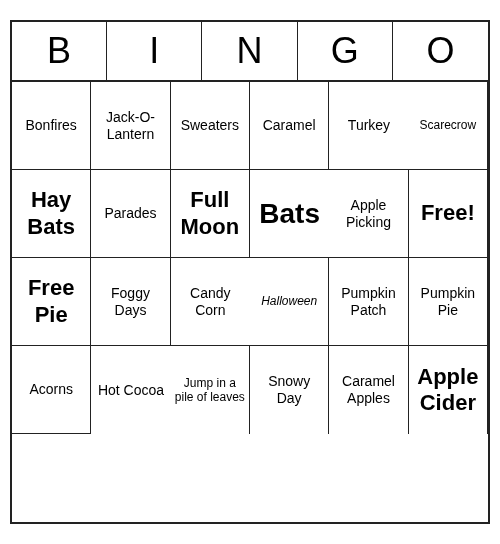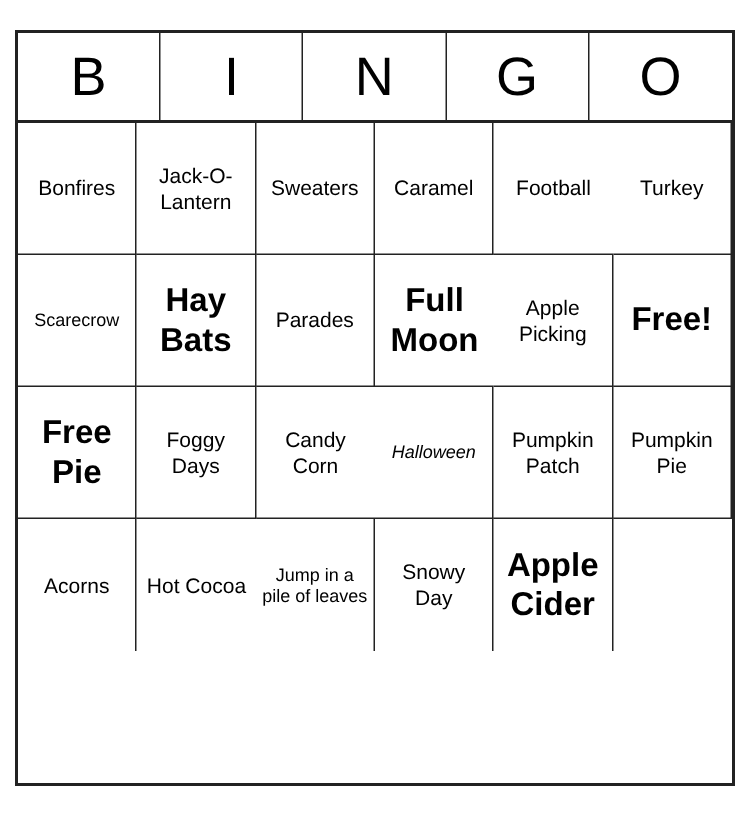--- a/index.html
+++ b/index.html
@@ -88,33 +88,34 @@
       <div class="bingo-letter">I</div>
       <div class="bingo-letter">N</div>
       <div class="bingo-letter">G</div>
       <div class="bingo-letter">O</div>
     </div>
   <div class="bingo-grid">
   <div class="bingo-cell">Bonfires</div>
       <div class="bingo-cell">Jack-O-Lantern</div>
       <div class="bingo-cell">Sweaters</div>
       <div class="bingo-cell">Caramel</div>
-      <div class="bingo-cell">Football</div>
       <div class="bingo-cell">Turkey</div>
       <div class="bingo-cell" style="font-size: 12px; text-align: right;">Scarecrow</div>
       <div class="bingo-cell cell-large">Hay Bats</div>
       <div class="bingo-cell">Parades</div>
       <div class="bingo-cell cell-large">Full Moon</div>
+      <div class="bingo-cell cell-xlarge">Bats</div>
       <div class="bingo-cell">Apple Picking</div>
       <div class="bingo-cell cell-large">Free!</div>
       <div class="bingo-cell cell-large">Free Pie</div>
       <div class="bingo-cell">Foggy Days</div>
       <div class="bingo-cell">Candy Corn</div>
       <div class="bingo-cell" style="font-size: 12px; font-style: italic;">Halloween</div>
       <div class="bingo-cell">Pumpkin Patch</div>
       <div class="bingo-cell">Pumpkin Pie</div>
       <div class="bingo-cell">Acorns</div>
       <div class="bingo-cell">Hot Cocoa</div>
       <div class="bingo-cell" style="font-size: 12px;">Jump in a pile of leaves</div>
       <div class="bingo-cell">Snowy Day</div>
+      <div class="bingo-cell">Caramel Apples</div>
       <div class="bingo-cell cell-large">Apple Cider</div>
     </div>
 </div>
 
 </body></html>

